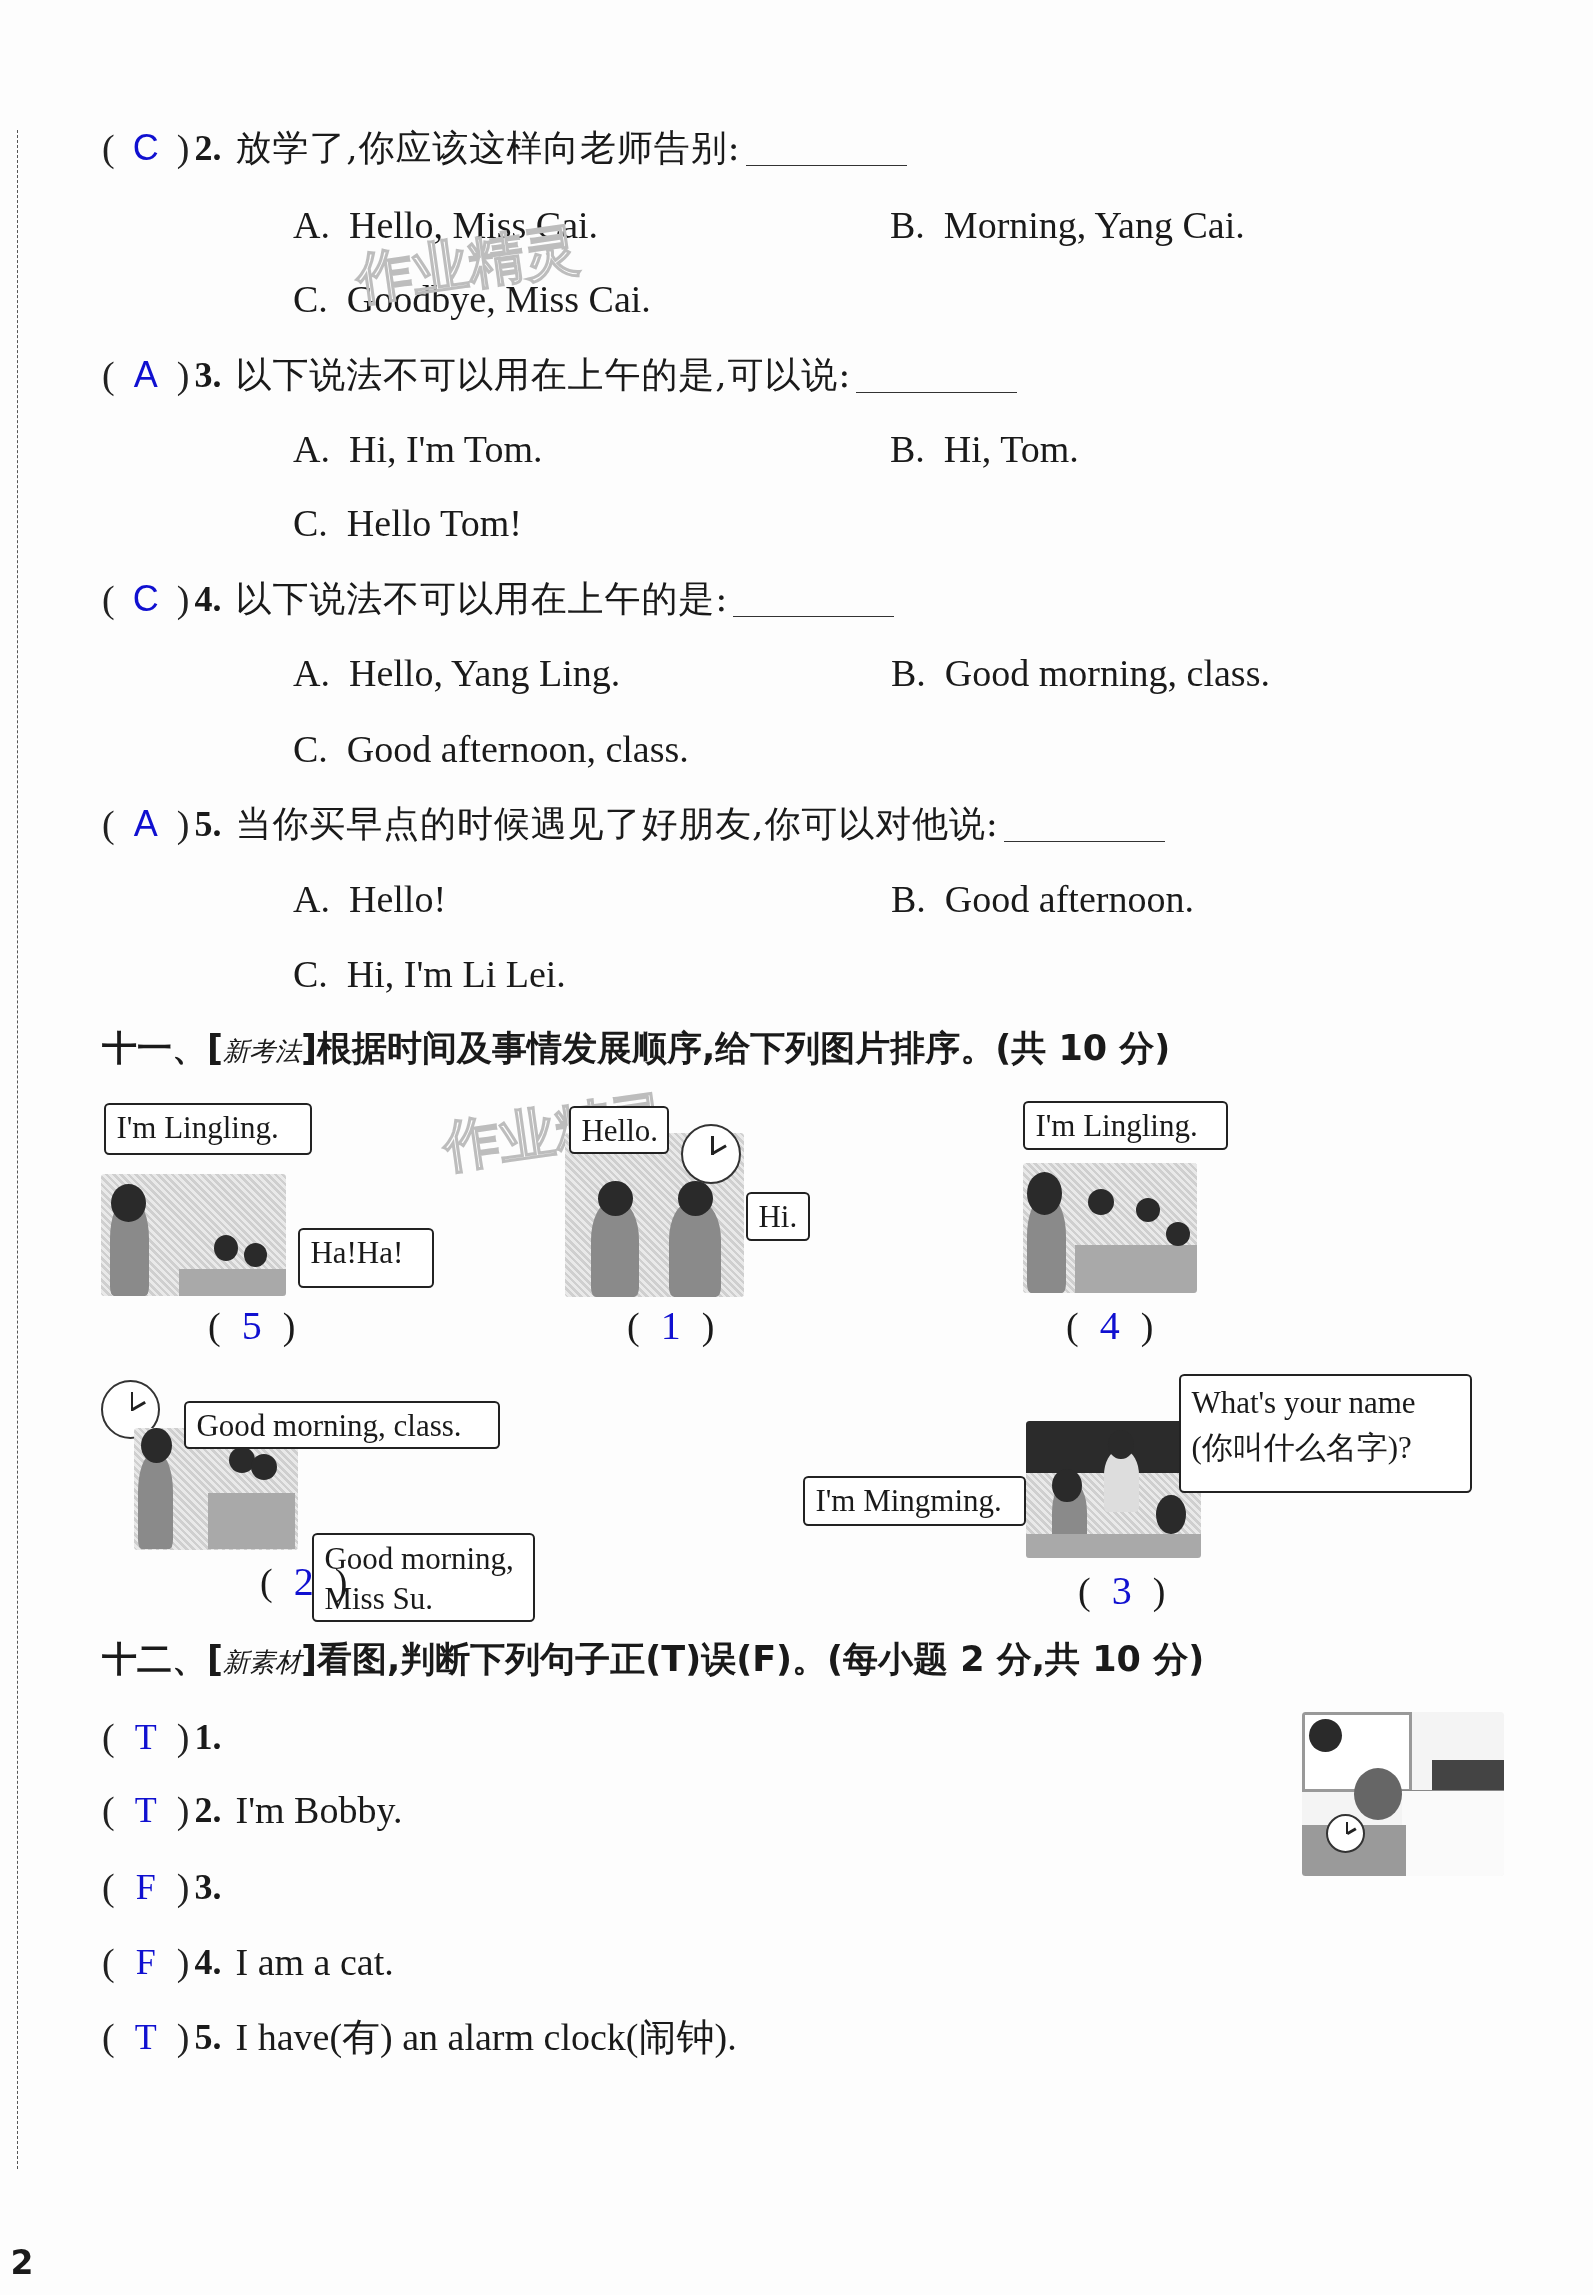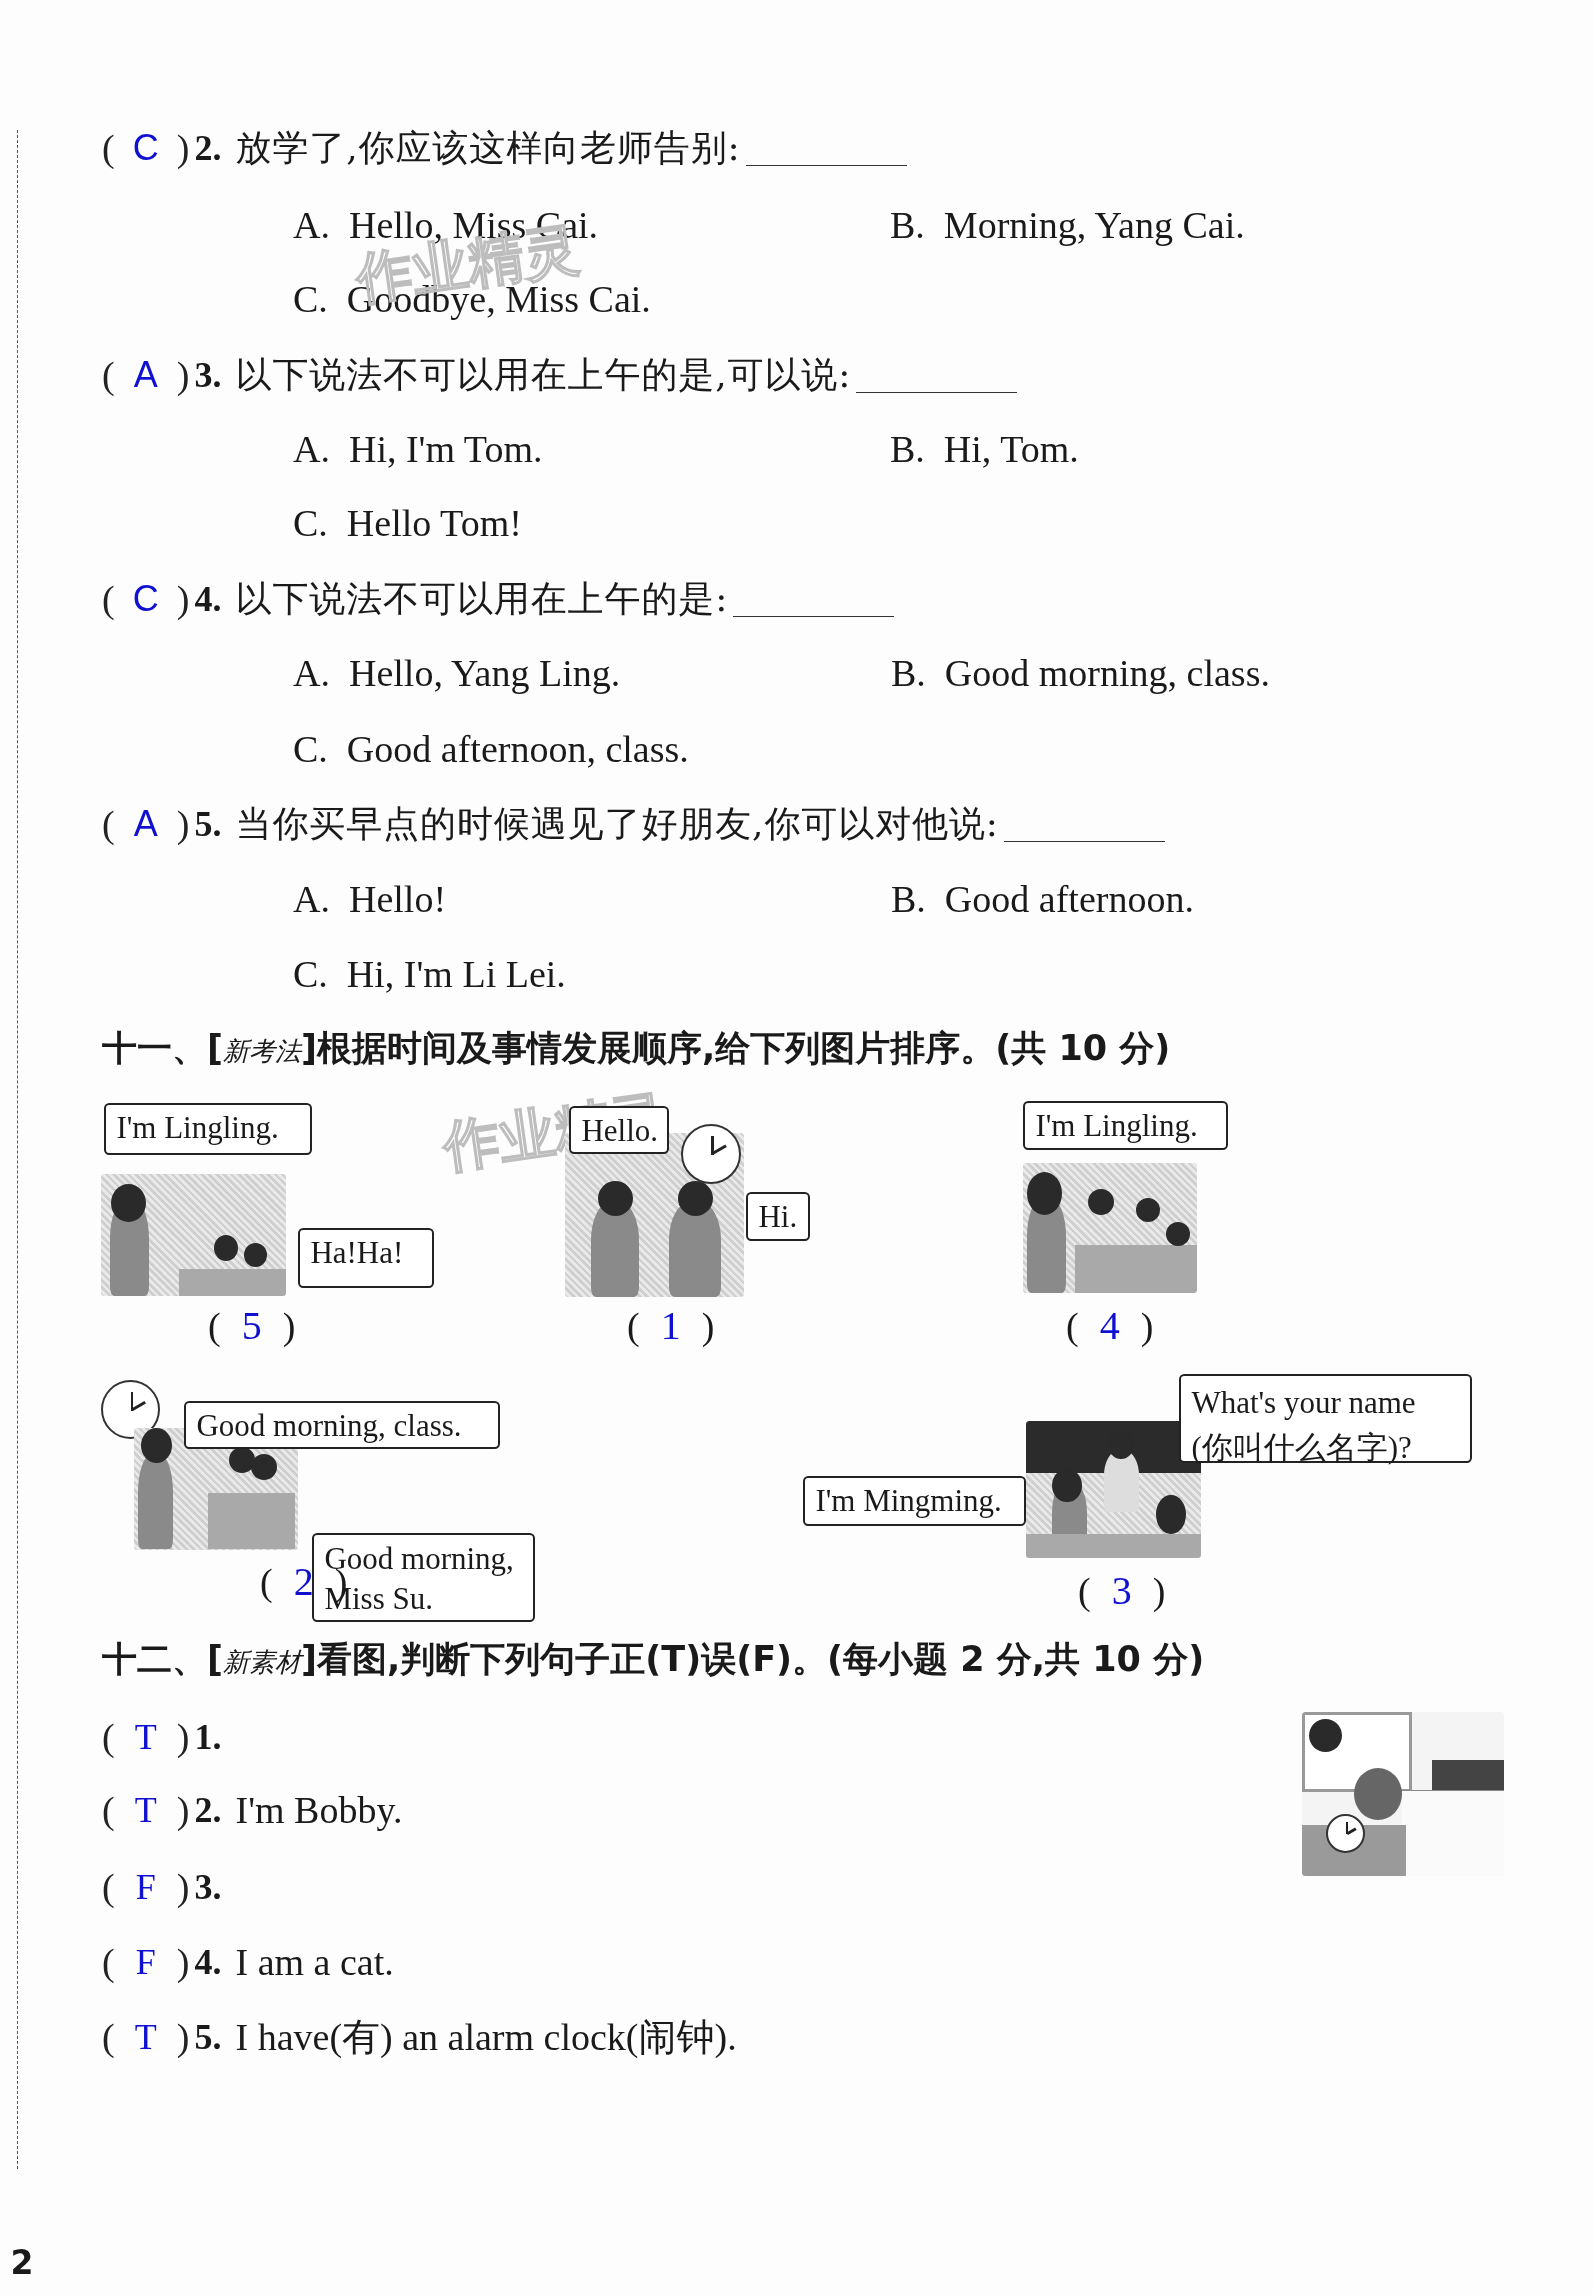--- a/index.html
+++ b/index.html
@@ -146,21 +146,21 @@
 
 <div class="pic" style="left:1026px;top:1421px;width:175px;height:137px;background:repeating-linear-gradient(45deg,#cfcfcf 0 2.6px,#e9e9e9 2.6px 5.2px)">
   <div style="position:absolute;left:0;top:0;width:175px;height:52px;background:#2b2b2b"></div>
   <div class="fig" style="left:78px;top:30px;width:35px;height:61px;background:#ddd"></div>
   <div class="head" style="left:82px;top:8.7px;width:26px;height:29.5px"></div>
   <div class="fig" style="left:26px;top:61px;width:35px;height:76px"></div>
   <div class="head" style="left:26px;top:48px;width:29.5px;height:33px"></div>
   <div class="head" style="left:130px;top:74px;width:29.5px;height:39px"></div>
   <div class="desk" style="left:0;top:113px;width:175px;height:24px"></div>
 </div>
-<div class="bubble" style="left:1179px;top:1374px;width:293px;height:89px;white-space:normal;line-height:45px;font-size:31px">
+<div class="bubble" style="left:1179px;top:1374px;width:293px;height:119px;white-space:normal;line-height:45px;font-size:31px">
   <div>What's your name</div>
   <div>(你叫什么名字)?</div>
 </div>
 <div class="bubble" style="left:803px;top:1476px;width:223px;height:50px">I'm Mingming.</div>
 <div class="order" style="left:1078px;top:1567px">(<span class="num">3</span>)</div>
 
 <div class="section-title" style="top:1635px">
   <span>十二、[</span><span class="tag">新素材</span><span>]看图,判断下列句子正(T)误(F)。(每小题 2 分,共 10 分)</span>
 </div>
 

